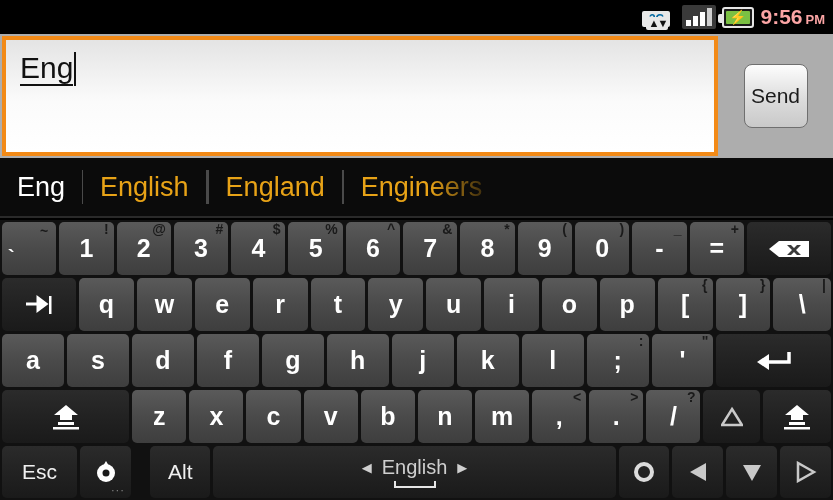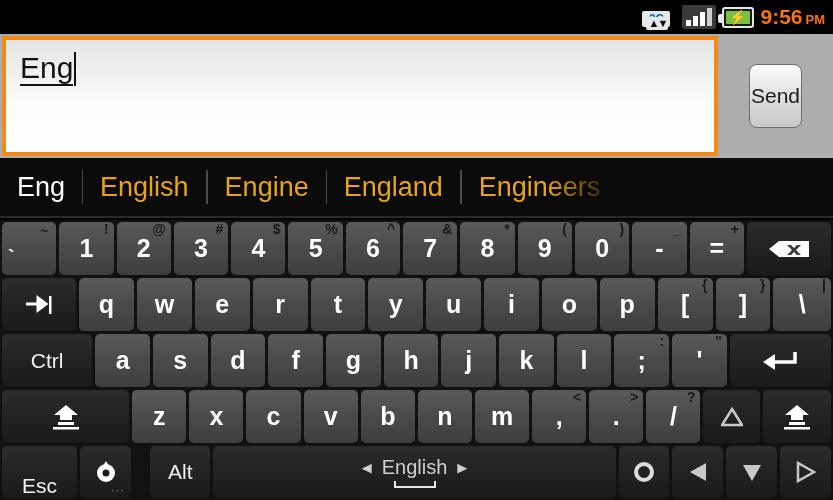--- a/index.html
+++ b/index.html
@@ -40,21 +40,21 @@
   .icon-signal i:nth-child(2){ height: 10px; }
   .icon-signal i:nth-child(3){ height: 14px; }
   .icon-signal i:nth-child(4){ height: 18px; background:#cfcfcf; }
   .icon-battery { position: relative; width: 32px; height: 21px;
     background: #1a1a1a; border: 2px solid #e6e6e6; border-radius: 3px; }
   .icon-battery::after { content:""; position:absolute; left:-6px; top:5px;
     width:4px; height:9px; background:#e6e6e6; border-radius:2px 0 0 2px; }
   .icon-battery .fill { position:absolute; inset:2px; background:#7bc043; border-radius:1px;
      display:flex; align-items:center; justify-content:center; }
   .icon-battery .bolt { color:#1a1a1a; font-size: 14px; line-height: 1; font-weight: bold; }
-  .clock { color:#f97316; font-size: 21px; font-weight: bold; letter-spacing: 0px; }
+  .clock { color:#fca5a5; font-size: 21px; font-weight: bold; letter-spacing: 0px; }
   .clock .ampm { font-size: 13px; font-weight: bold; margin-left: 3px; }
 
   
   .compose {
     position: absolute; left: 0; top: 34px; width: 833px; height: 124px;
     background: #adadad; display: flex; align-items: center;
   }
   .inputwrap {
     margin-left: 2px; width: 716px; height: 120px;
     border: 4px solid #f28a17; background:#f5f5f5;
@@ -66,21 +66,21 @@
     padding: 12px 14px; position: relative;
   }
   .composing {
     font-size: 30px; color:#111; line-height: 1;
     border-bottom: 2px solid #111; display:inline-block; padding-bottom:1px;
   }
   .caret { display:inline-block; width:2px; height:34px; background:#111;
      vertical-align: -8px; margin-left: 1px; }
   .sendwrap { flex:1; display:flex; align-items:center; justify-content:center; }
   .send-btn {
-    width: 53px; height: 64px; border-radius: 8px;
+    width: 64px; height: 64px; border-radius: 8px;
     background: linear-gradient(#fdfdfd, #dcdcdc 55%, #c9c9c9);
     border: 1px solid #6f6f6f;
     color:#1b1b1b; font-size: 21px;
     display:flex; align-items:center; justify-content:center;
   }
 
   
   .suggest {
     position:absolute; left:0; top:158px; width:833px; height:60px;
     background:#0b0b0b; display:flex; align-items:center; overflow:hidden;
@@ -116,21 +116,21 @@
 
   
   .w-bs  { flex: 1.55 1 0; }
   .w-tab { flex: 1.35 1 0; }
   .w-bsl { flex: 1.05 1 0; }
   .w-ctrl{ flex: 1.65 1 0; }
   .w-ent { flex: 1.85 1 0; }
   .w-shl { flex: 2.35 1 0; }
   .w-shr { flex: 1.25 1 0; }
   .w-up  { flex: 1.05 1 0; }
-  .w-esc { flex: 1.55 1 0; align-items: flex-end; }
+  .w-esc { flex: 1.55 1 0; }
   .w-ic  { flex: 1.05 1 0; }
   .w-alt { flex: 1.25 1 0; margin-left: 16px; }
   .w-spc { flex: 8.3 1 0; }
   .w-fn  { flex: 1.25 1 0; }
   .w-ring{ flex: 1.05 1 0; }
   .w-arw { flex: 1.05 1 0; }
 
   
   .gl { display:block; }
   .gl svg { display:block; }
@@ -176,21 +176,20 @@
       <div class="send-btn">Send</div>
     </div>
   </div>
 
   <div class="suggest" id="suggest">
       <div class="sg active">Eng</div>
       <div class="sg-sep"></div>
       <div class="sg">English</div>
       <div class="sg-sep"></div>
       <div class="sg-sep"></div>
-      <div class="sg">Engine</div>
       <div class="sg-sep"></div>
       <div class="sg">England</div>
       <div class="sg-sep"></div>
       <div class="sg-sep"></div>
       <div class="sg fade">Engineers</div>
     </div>
 
   <div class="kb">
     <div class="krow" id="row1">
         <div class="key grave">
@@ -300,23 +299,20 @@
         <div class="key">
           <span class="sup">}</span>
           <span class="main">]</span>
         </div>
         <div class="key w-bsl">
           <span class="sup">|</span>
           <span class="main">\</span>
         </div>
       </div>
     <div class="krow" id="row3">
-        <div class="key mod w-ctrl">
-          <span class="main">Ctrl</span>
-        </div>
         <div class="key">
           <span class="main">a</span>
         </div>
         <div class="key">
           <span class="main">s</span>
         </div>
         <div class="key">
           <span class="main">d</span>
         </div>
         <div class="key">

